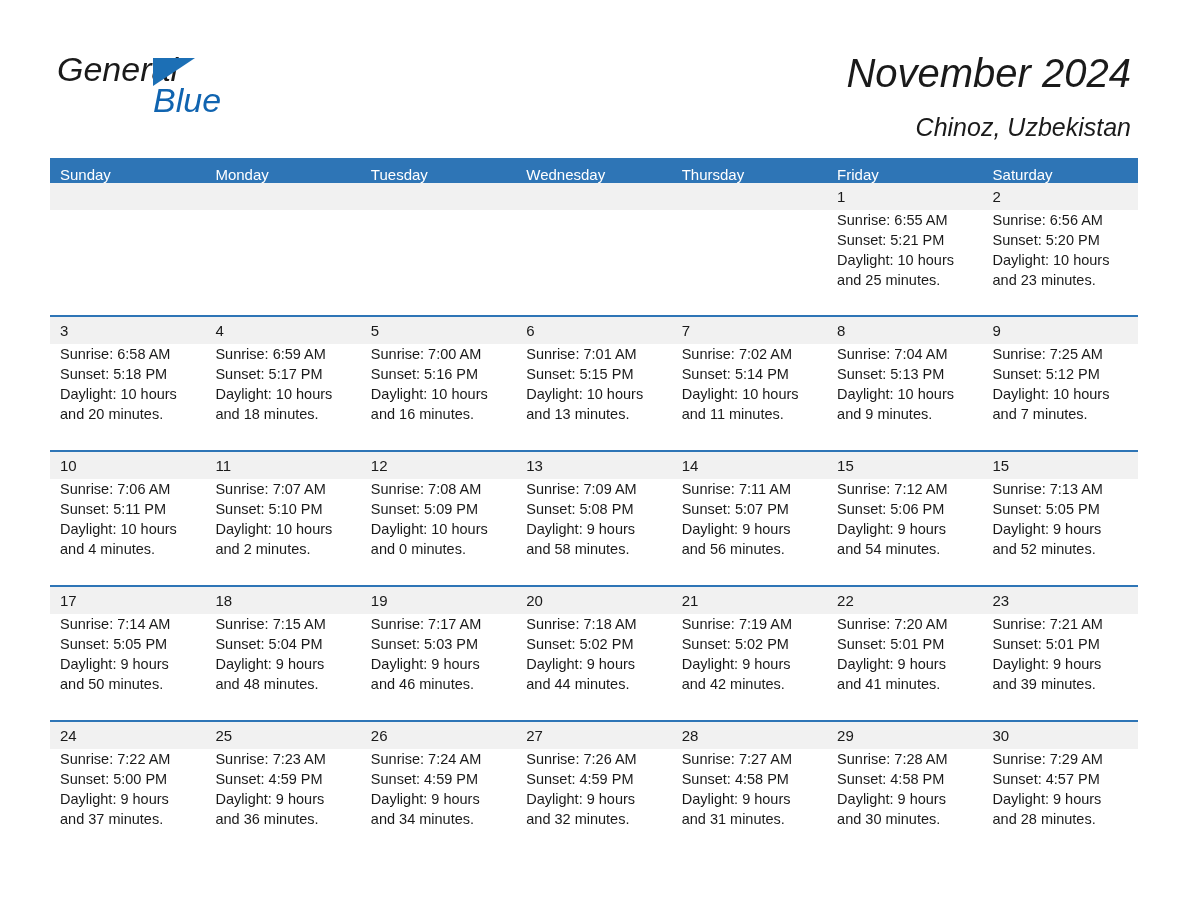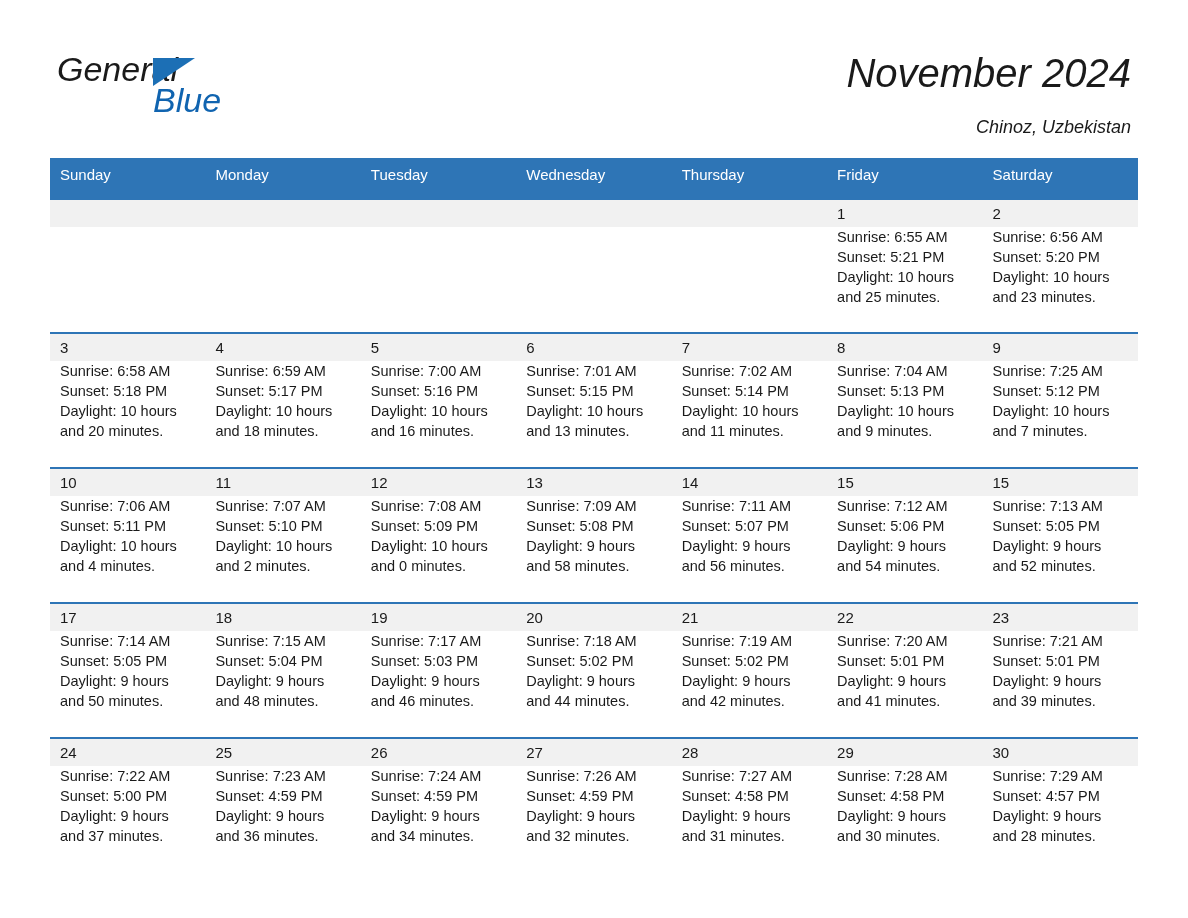--- a/index.html
+++ b/index.html
@@ -74,21 +74,21 @@
     font-size: 40px;
     line-height: 48px;
     color: #1a1a1a;
     white-space: nowrap;
     text-align: left;
   }
   .location-title {
     position: absolute;
     right: 57px;
     top: 113px;
-    font-size: 18px;
+    font-size: 25px;
     line-height: 28px;
     color: #1a1a1a;
     white-space: nowrap;
     text-align: right;
   }
 
   
   .calendar {
     position: absolute;
     left: 50px;
@@ -99,21 +99,21 @@
     width: 1088px;
     border-collapse: collapse;
     table-layout: fixed;
   }
   .cal-table th {
     background: #2e75b6;
     color: #ffffff;
     font-size: 15px;
     font-weight: normal;
     text-align: left;
-    padding: 8px 0 17px 10px;
+    padding: 8px 0 0 10px;
     height: 16px;
     box-sizing: border-box;
   }
   .week-row td {
     vertical-align: top;
     padding: 0;
     border-top: 2px solid #2e75b6;
     background: #ffffff;
   }
   .week-row.first-week td {

